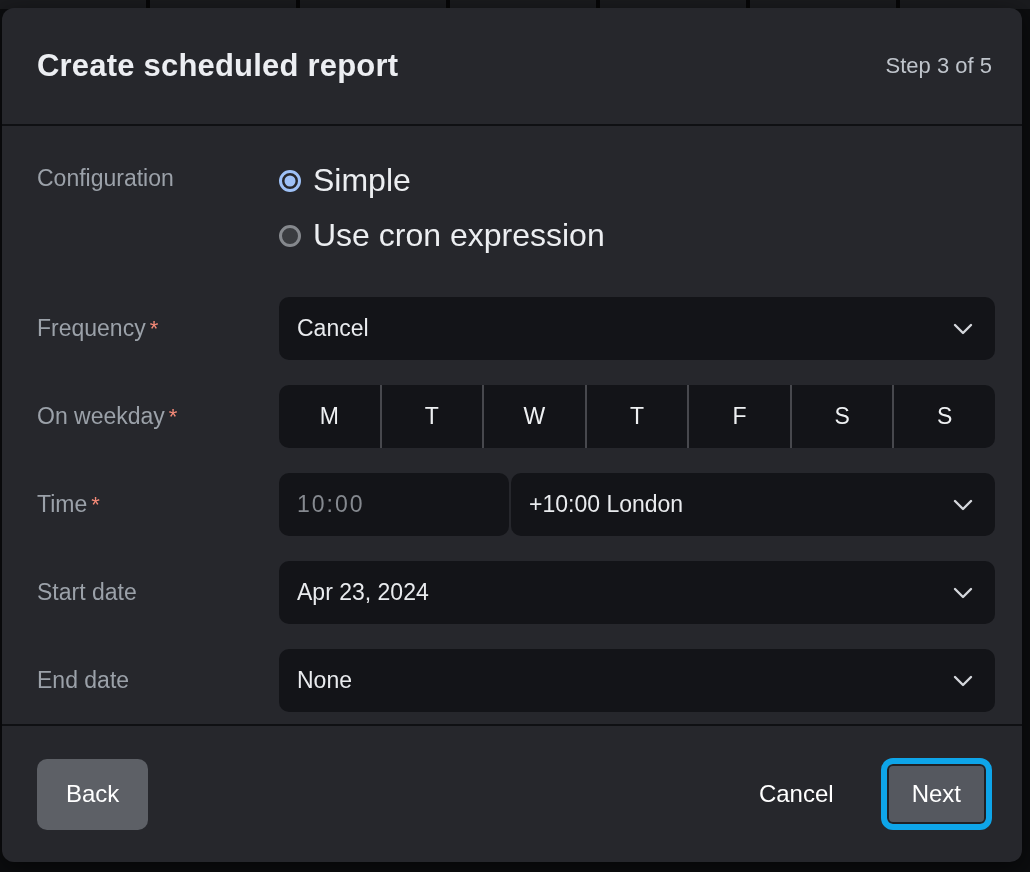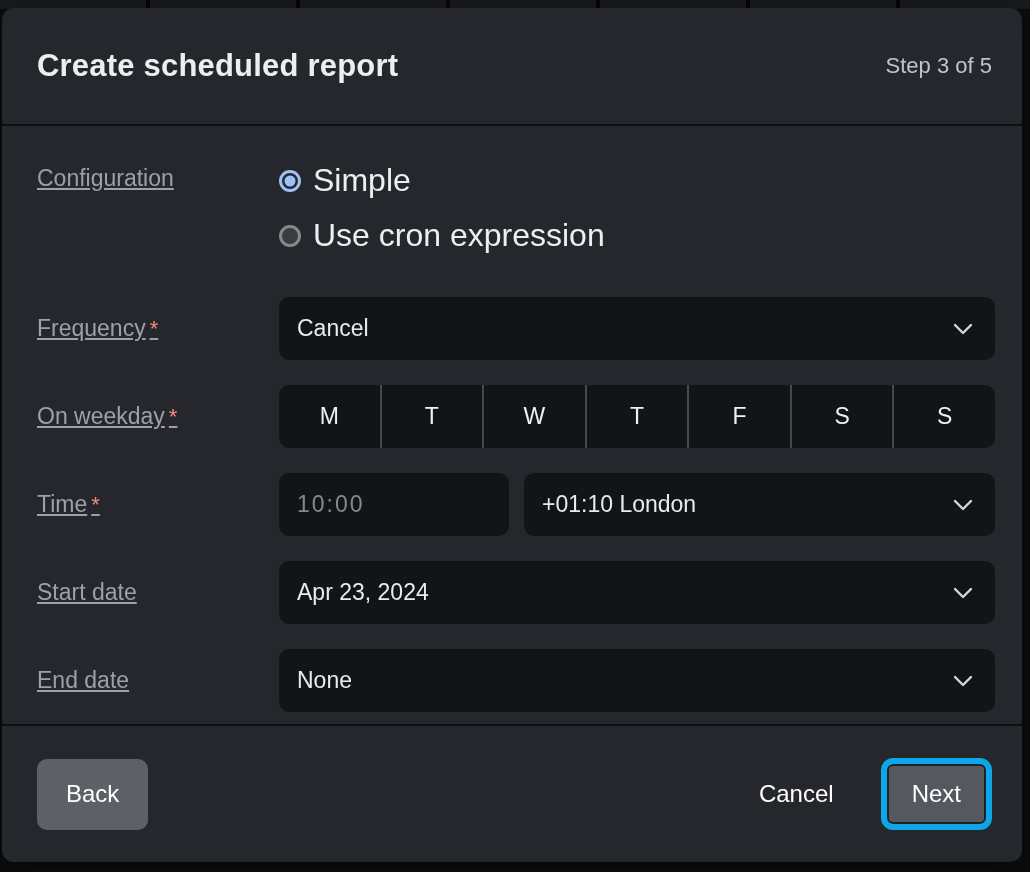--- a/index.html
+++ b/index.html
@@ -33,21 +33,21 @@
   .modal-title { font-size:31px; font-weight:bold; color:#eceef2; letter-spacing:.2px;text-align:right; }
   .modal-step  { font-size:22px; color:#bfc4cb; }
 
   .divider { height:2px; background:#0f1013; }
 
   .modal-body { padding:27px 27px 0 35px; }
 
   .form-row { display:flex; margin-bottom:25px; }
   .row-label {
     width:242px; flex:none; color:#9ba1a9; font-size:23px;
-    display:flex; align-items:center;text-decoration:underline;
+    display:flex; align-items:center;
   }
   .row-label.top { align-items:flex-start; line-height:28px; padding-top:11px; }
   .req { color:#f58a78; margin-left:4px; font-size:22px; }
   .control { flex:1; min-width:0; }
 
   
   .radio-group { padding-top:9px; }
   .radio-option { display:flex; align-items:center; margin-bottom:18px; cursor:pointer; }
   .radio { width:22px; height:22px; border-radius:50%; flex:none; position:relative; }
   .radio.selected { border:3px solid #9ec1f7; background:#26272c; }
@@ -72,21 +72,21 @@
   .weekday-group {
     height:63px; display:flex; border-radius:10px; overflow:hidden; background:#131418;
   }
   .weekday {
     flex:1; display:flex; align-items:center; justify-content:center;
     color:#eef0f2; font-size:23px; border-left:2px solid #47484d; cursor:pointer;
   }
   .weekday:first-child { border-left:none; }
 
   
-  .time-controls { display:flex; gap:15px; }
+  .time-controls { display:flex; gap:2px; }
   .time-input { width:230px; flex:none; cursor:text; }
   .tz-select { flex:1; }
 
   
   .modal-footer {
     position:absolute; left:0; right:0; bottom:0; height:138px;
     border-top:2px solid #0f1013;
     display:flex; align-items:center; padding:0 30px 0 35px;
   }
   .btn { font-family:inherit; font-size:24px; color:#fff; cursor:pointer; border:none; }
@@ -166,21 +166,21 @@
     <div class="form-row">
       <div class="row-label">
         <span>Time</span>
         <span class="req">*</span>
       </div>
       <div class="control time-controls">
         <div class="field time-input">
           <span class="value dim">10:00</span>
         </div>
         <div class="field tz-select">
-          <span class="value">+01:10 London</span>
+          <span class="value">+10:00 London</span>
           <svg class="chev" width="20" height="12" viewBox="0 0 20 12">
             <polyline points="2,2 10,10 18,2" fill="none" stroke="#d4d7dc" stroke-width="2.4" stroke-linecap="round" stroke-linejoin="round"></polyline>
           </svg>
         </div>
       </div>
     </div>
 
     <div class="form-row">
       <div class="row-label">
         <span>Start date</span>

